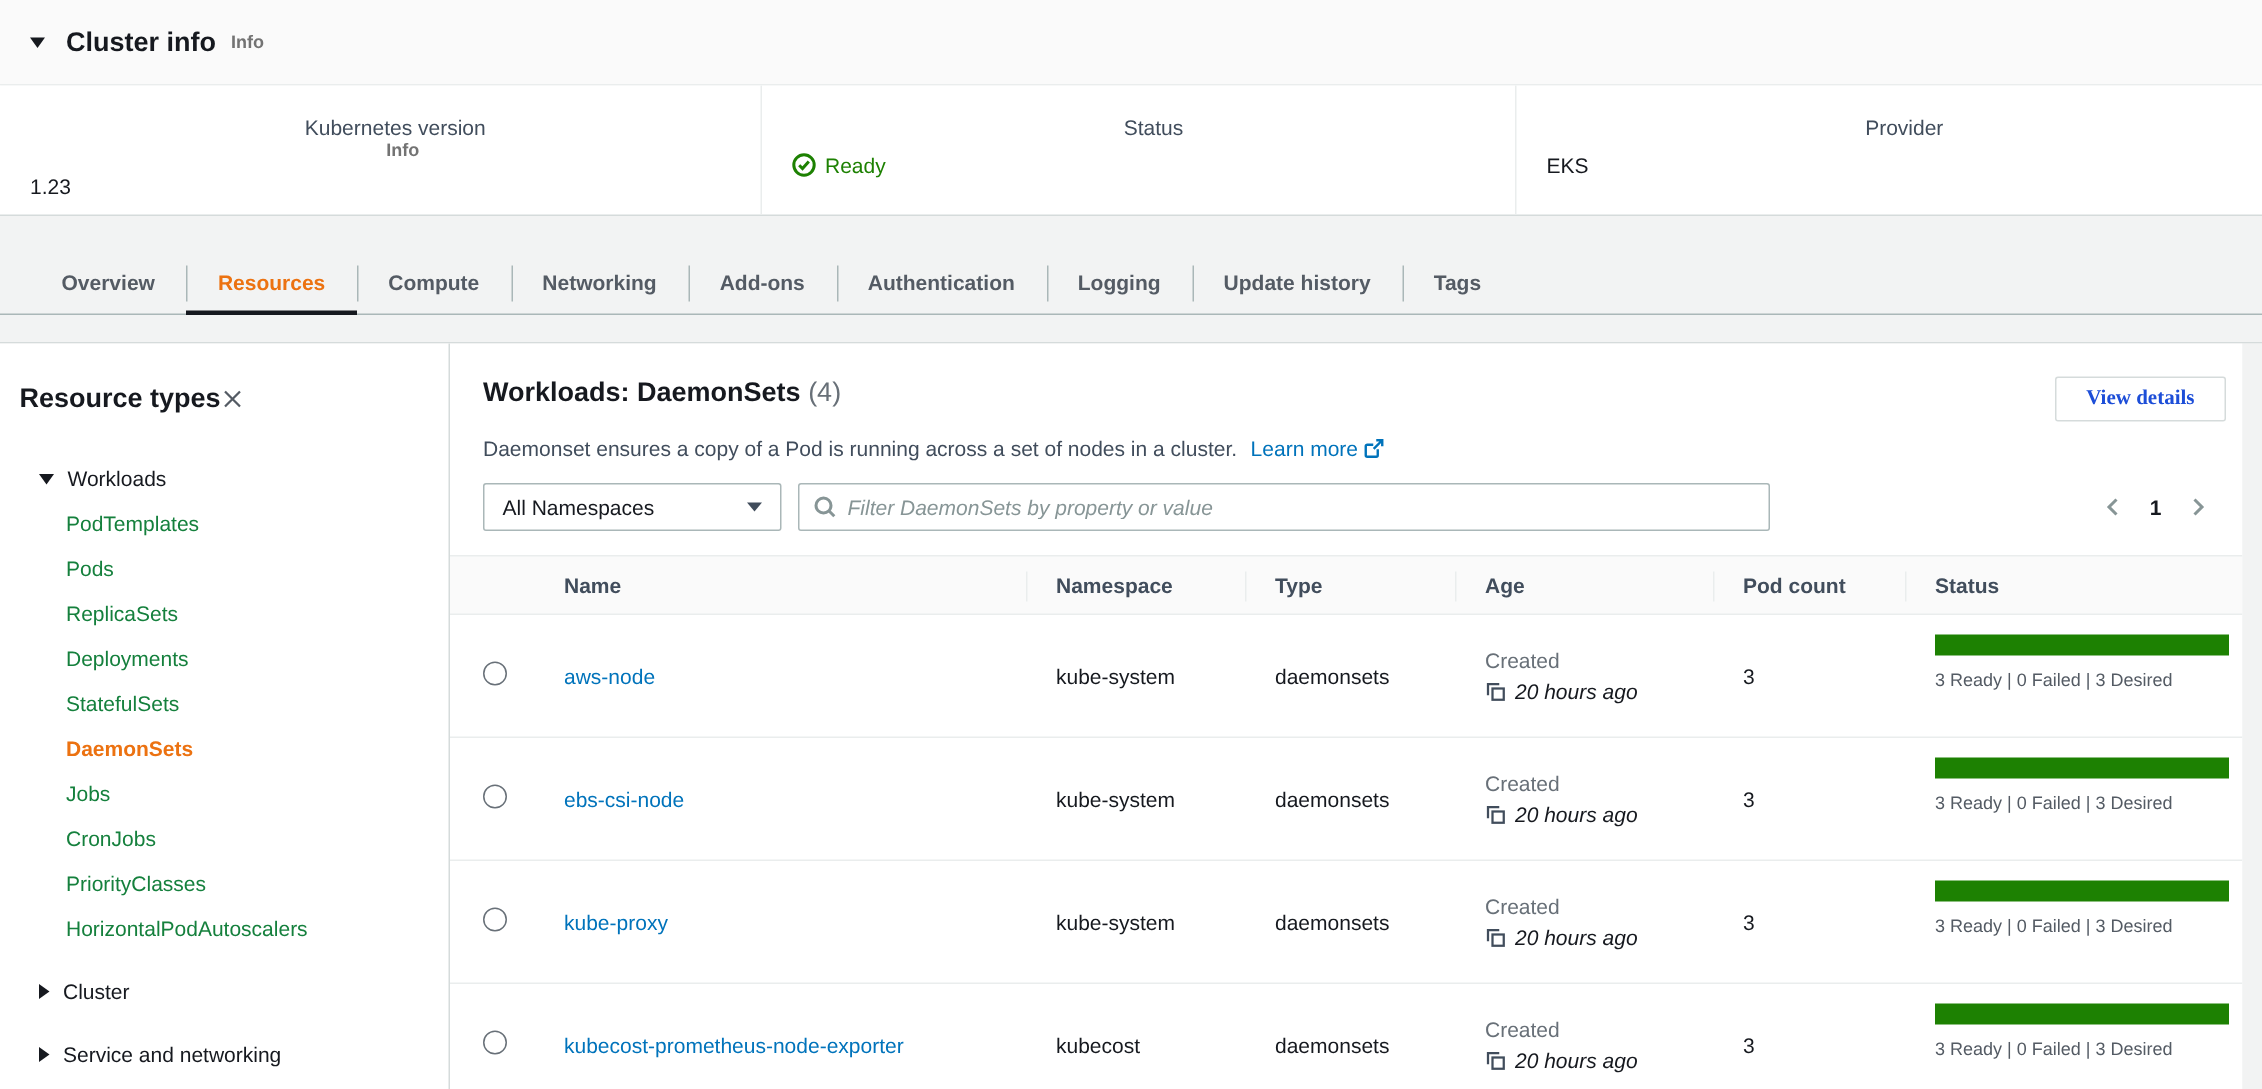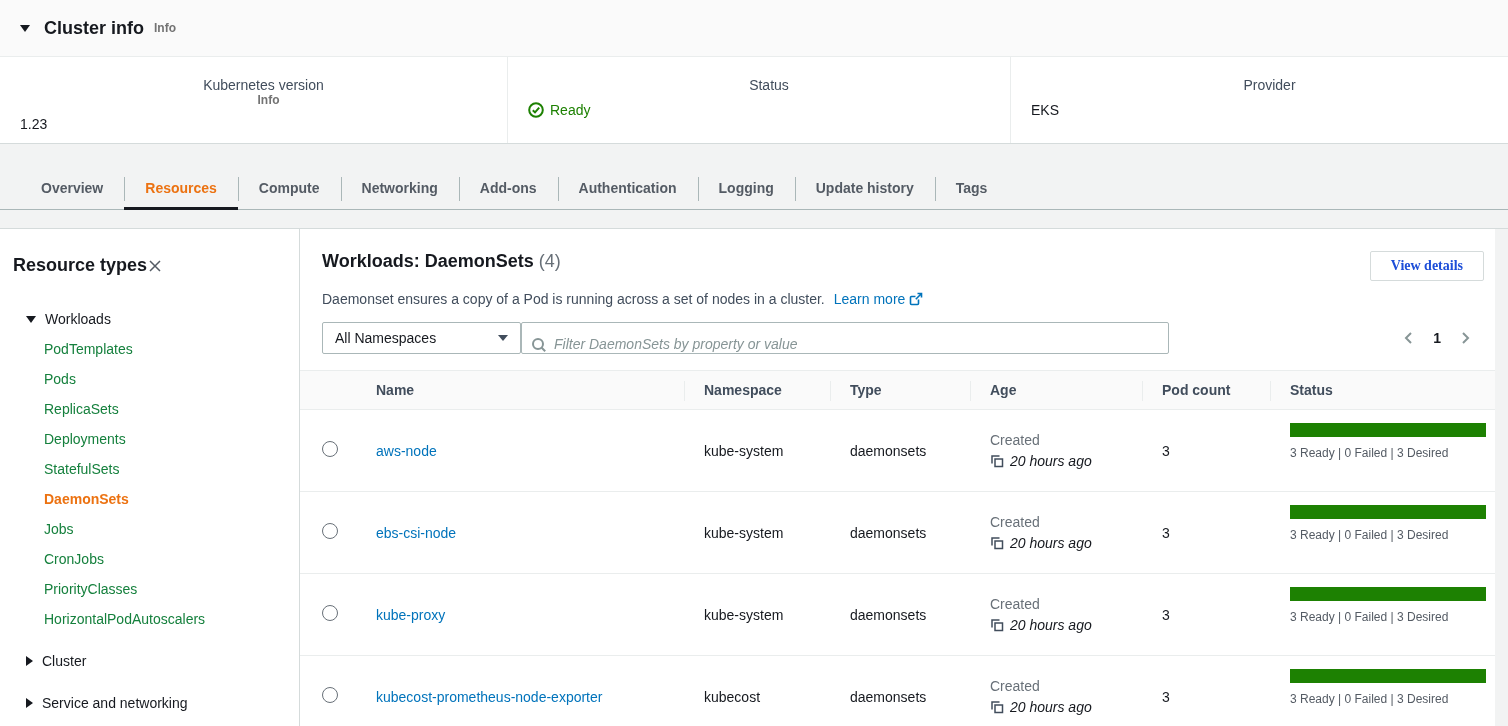--- a/index.html
+++ b/index.html
@@ -78,21 +78,21 @@
   .select-box {
     width:199px; height:32px; border:1px solid #aab7b8; border-radius:2px; background:#fff;
     display:flex; align-items:center; justify-content:space-between; padding:0 12px; cursor:pointer;
   }
   .select-caret {
     width:0; height:0; border-left:5px solid transparent; border-right:5px solid transparent;
     border-top:6px solid #414d5c;
   }
   .search-box {
     width:648px; height:32px; border:1px solid #aab7b8; border-radius:2px; background:#fff;
-    display:flex; align-items:flex-end; padding:0 9px; gap:5px;
+    margin-left:11px; display:flex; align-items:center; padding:0 9px; gap:5px;
   }
   .search-box input { flex:1; border:none; outline:none; font-size:14px; font-family:inherit; color:#16191f; background:transparent; }
   .search-box input::placeholder { color:#879596; font-style:italic; }
   .pagination { margin-left:auto; display:flex; align-items:center; gap:16px; padding-right:12px; }
   .page-btn { background:none; border:none; padding:0; cursor:pointer; line-height:0; }
   .page-num { font-weight:700; color:#16191f; }
   
   .table { margin-top:16px; }
   .thead, .trow {
     display:grid;

